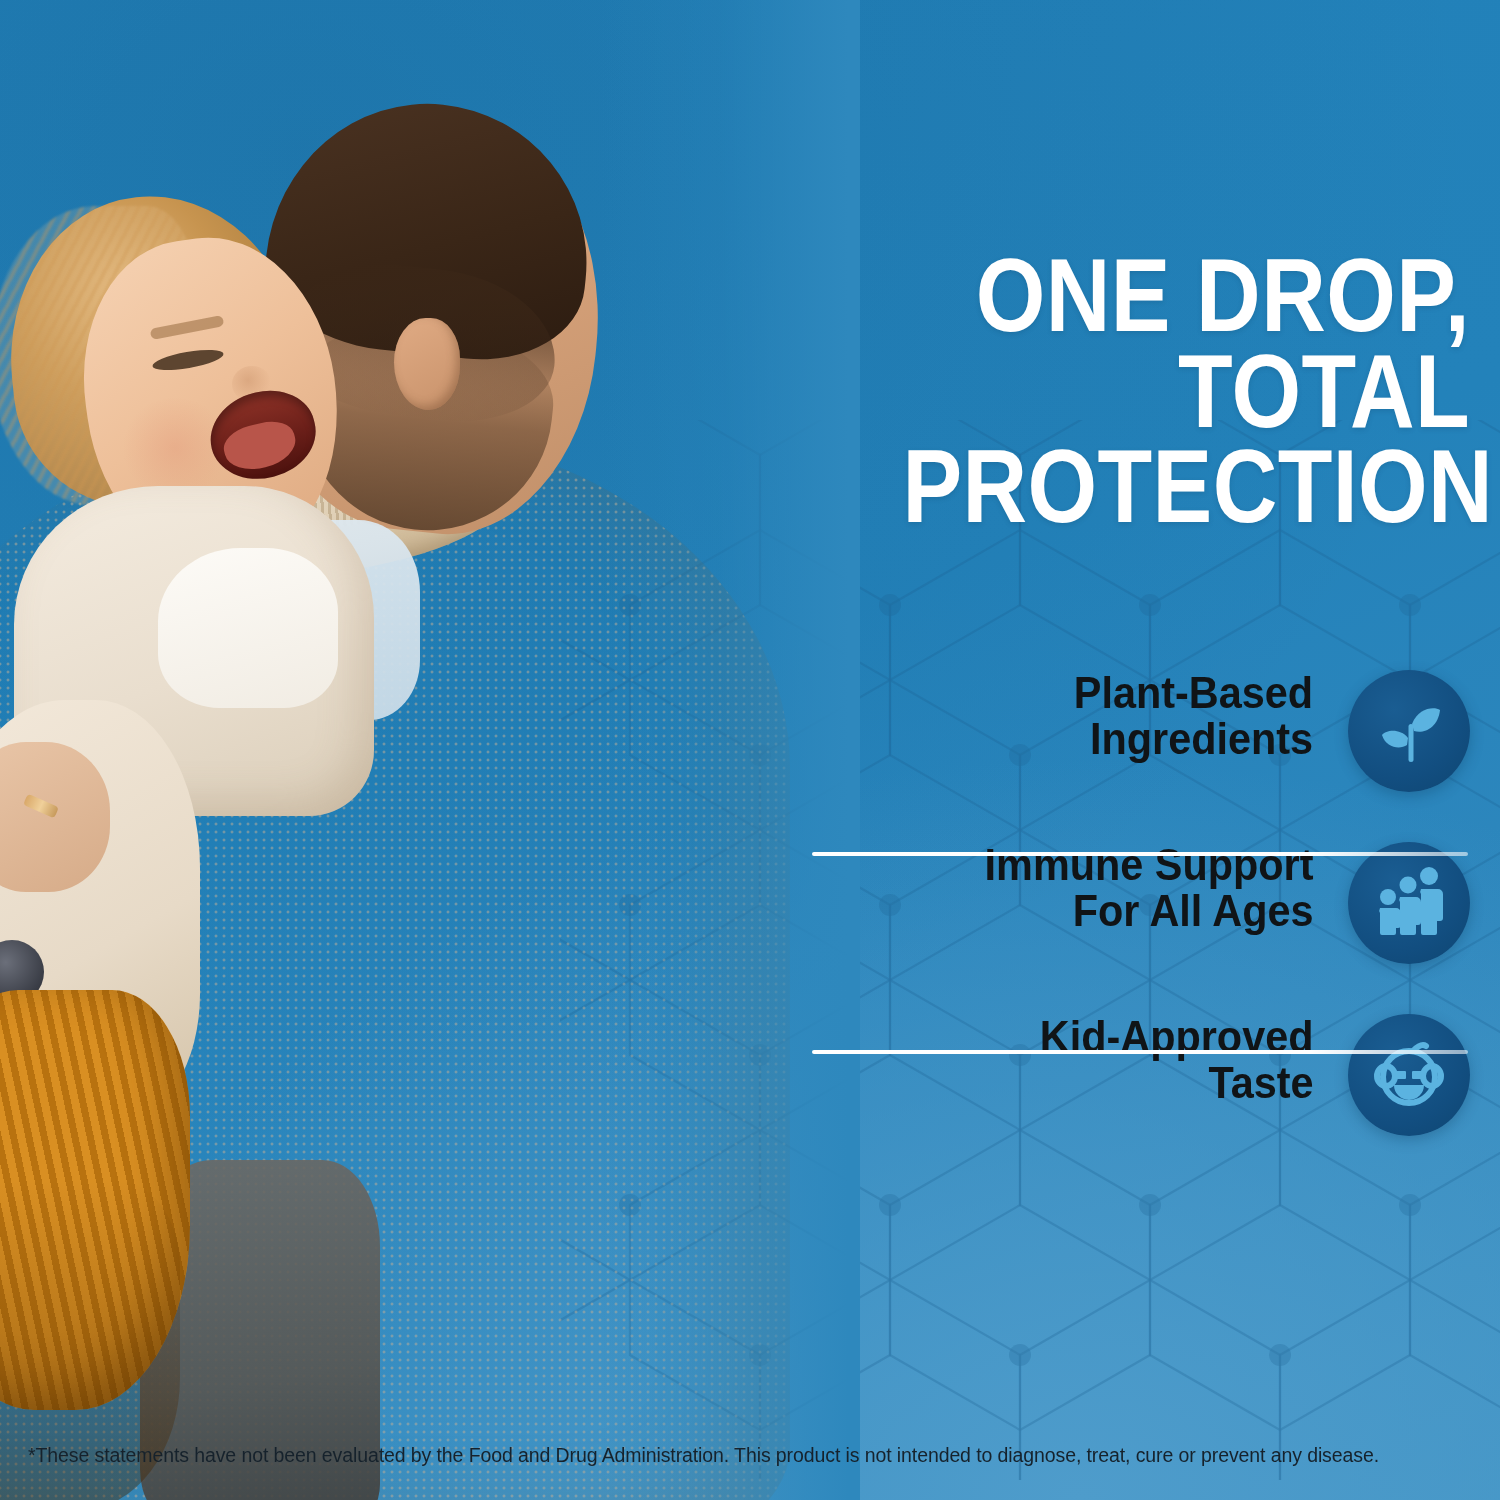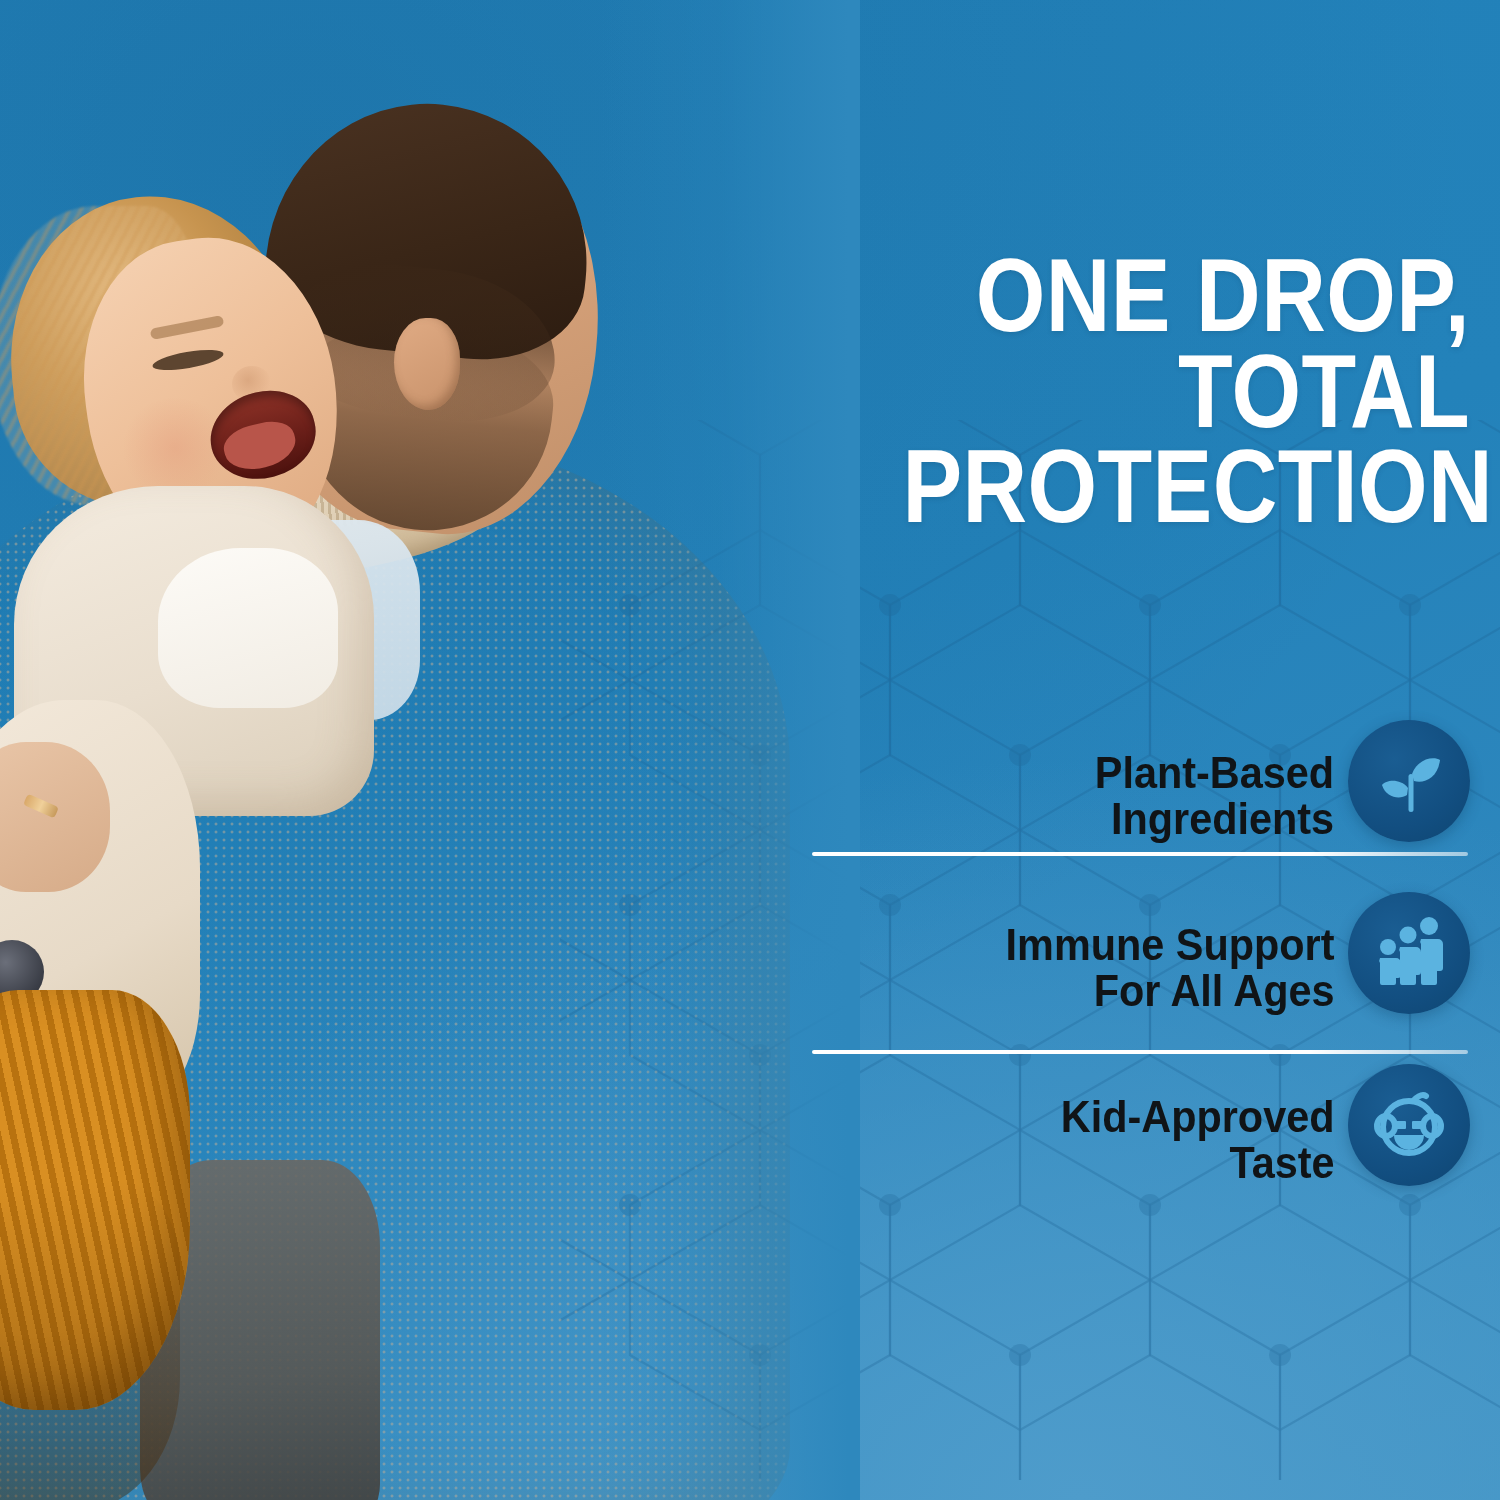--- a/index.html
+++ b/index.html
@@ -385,23 +385,23 @@
   
   .features {
     position: absolute;
     left: 0;
     top: 670px;
     width: 660px;
   }
   .feature-row {
     position: relative;
     display: flex;
-    align-items: flex-end;
+    align-items: flex-start;
     justify-content: flex-end;
-    gap: 14px;
+    gap: 35px;
     height: 172px;
   }
   .feature-label {
     color: #101417;
     font-family: "Liberation Sans Narrow", "Liberation Sans", sans-serif;
     font-weight: 700;
     font-size: 45px;
     line-height: 1.02;
     text-align: right;
     letter-spacing: 0px;
@@ -625,14 +625,15 @@
         </div>
       </div>
 
     </div>
 
     <div class="divider d1"></div>
     <div class="divider d2"></div>
 
   </div>
 
+  <div class="disclaimer">*These statements have not been evaluated by the Food and Drug Administration. This product is not intended to diagnose, treat, cure or prevent any disease.</div>
 
 </div>
 
 </body></html>

